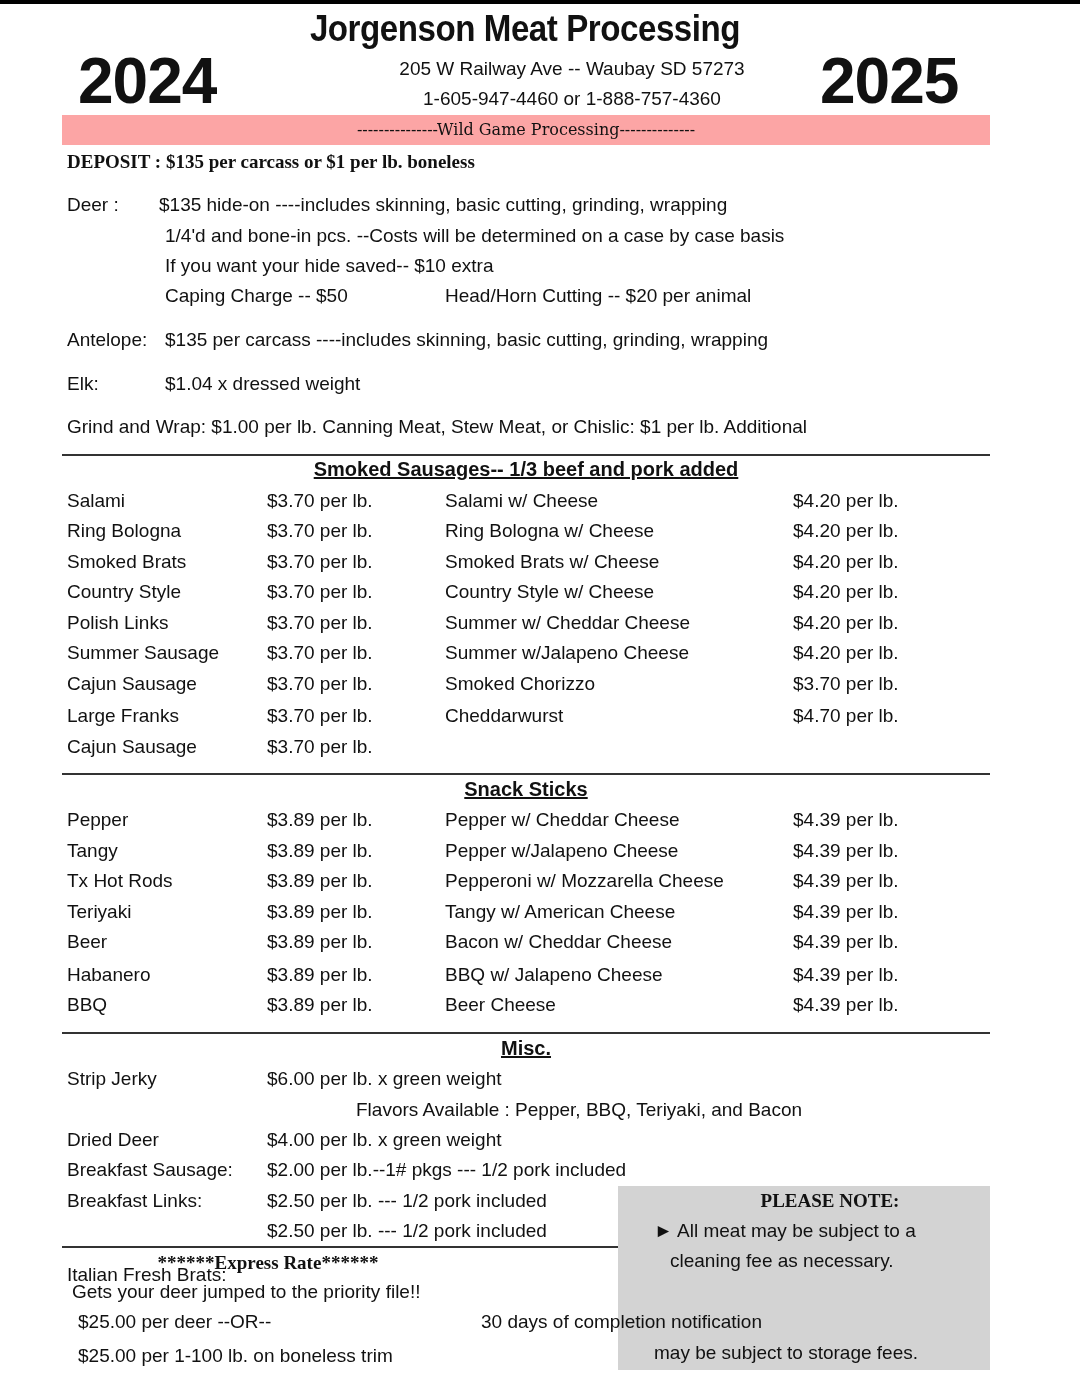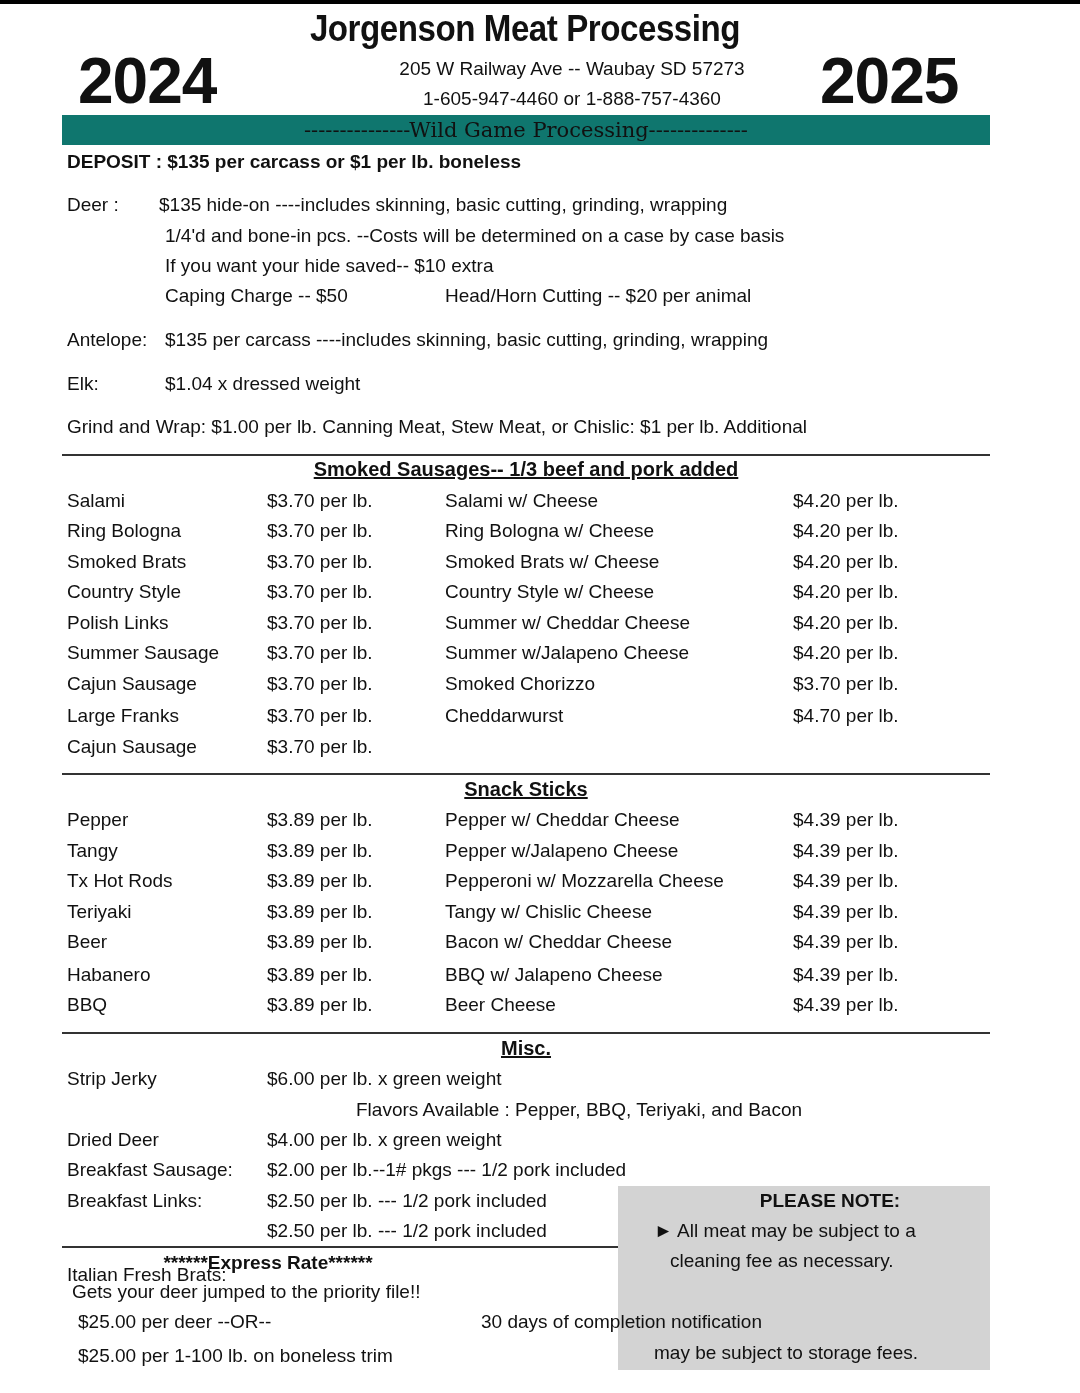--- a/index.html
+++ b/index.html
@@ -5,24 +5,24 @@
   html, body { margin:0; padding:0; background:#fff; }
   body { width:1080px; height:1393px; position:relative; overflow:hidden;
          font-family:"Liberation Sans", sans-serif; color:#111; }
   .topbar { position:absolute; left:0; top:0; width:1080px; height:4px; background:#000; }
   .title { position:absolute; left:0; width:1050px; top:8px; text-align:center;
            font-size:36px; font-weight:bold; transform:scaleX(0.92); letter-spacing:-0.5px; }
   .year { position:absolute; top:44px; font-size:64px; font-weight:bold; letter-spacing:-1px; }
   .year.left { left:78px; }
   .year.right { left:820px; }
   .addr { position:absolute; left:0; width:1052px; text-align:center; font-size:19px;padding-left:46px; }
-  .banner { position:absolute; left:62px; top:115px; width:928px; height:30px; background:#0f766e;
-            text-align:center; font-family:"DejaVu Serif", serif; font-size:21px; line-height:30px; }
+  .banner { position:absolute; left:62px; top:115px; width:928px; height:30px; background:#fca5a5;
+            text-align:center; font-family:"DejaVu Serif", serif; font-size:16px; line-height:30px; }
   .line { position:absolute; left:67px; font-size:19px; white-space:nowrap; }
-  .b { font-weight:bold; }
+  .b { font-weight:bold;font-family:Liberation Serif, serif; }
   .hr { position:absolute; left:62px; width:928px; height:2px; background:#333; }
   .sechead { position:absolute; left:0; width:1052px; text-align:center; font-size:20px;
              font-weight:bold; text-decoration:underline; }
   .row { position:absolute; left:0; width:1080px; height:30px; font-size:19px; }
   .row span { position:absolute; white-space:nowrap; }
   .c1 { left:67px; } .c2 { left:267px; } .c3 { left:445px; } .c4 { left:793px; }
   .note { position:absolute; left:618px; top:1186px; width:372px; height:184px; background:#d3d3d3; }
   .note div { position:absolute; white-space:nowrap; font-size:19px; }
 </style>
 </head>
@@ -127,21 +127,21 @@
     </div>
     <div class="row" style="top: 870px;">
       <span class="c1">Tx Hot Rods</span>
       <span class="c2">$3.89 per lb.</span>
       <span class="c3">Pepperoni w/ Mozzarella Cheese</span>
       <span class="c4">$4.39 per lb.</span>
     </div>
     <div class="row" style="top: 901px;">
       <span class="c1">Teriyaki</span>
       <span class="c2">$3.89 per lb.</span>
-      <span class="c3">Tangy w/ Chislic Cheese</span>
+      <span class="c3">Tangy w/ American Cheese</span>
       <span class="c4">$4.39 per lb.</span>
     </div>
     <div class="row" style="top: 931px;">
       <span class="c1">Beer</span>
       <span class="c2">$3.89 per lb.</span>
       <span class="c3">Bacon w/ Cheddar Cheese</span>
       <span class="c4">$4.39 per lb.</span>
     </div>
     <div class="row" style="top: 964px;">
       <span class="c1">Habanero</span>

